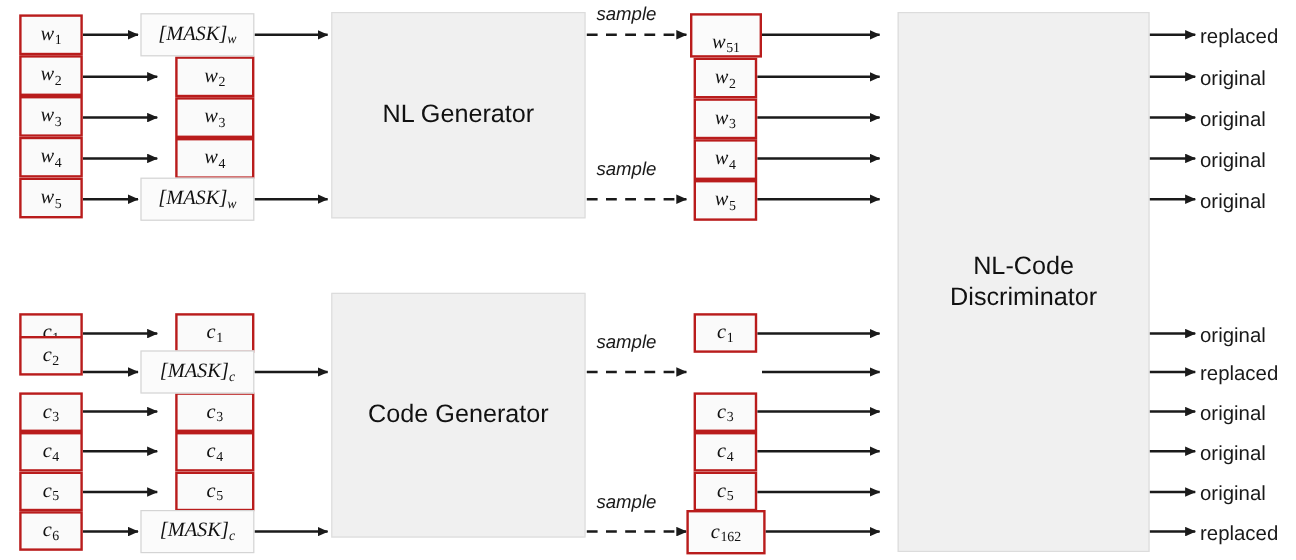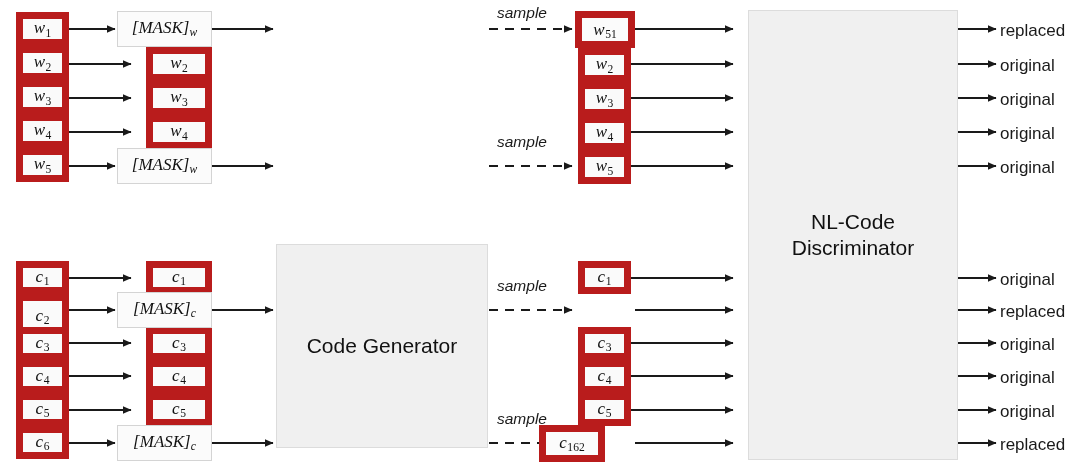--- a/index.html
+++ b/index.html
@@ -18,21 +18,21 @@
     position: absolute;
     left: 0; top: 0;
     width: 1080px;
     height: 467px;
   }
   
   .box {
     position: absolute;
     box-sizing: border-box;
     background: #fafafa;
-    border: 7px solid #b91c1c;
+    border: 2px solid #b91c1c;
     display: flex;
     align-items: center;
     justify-content: center;
     color: #111111;
     white-space: nowrap;
   }
   .token {
     font-family: "Liberation Serif", serif;
     font-style: italic;
     font-size: 17px;
@@ -196,20 +196,23 @@
   <div class="box token" style="left:146px; top:81px; width:66px; height:34px;">
     <span><span class="mk">w</span><sub>3</sub></span>
   </div>
   <div class="box token" style="left:146px; top:115px; width:66px; height:34px;">
     <span><span class="mk">w</span><sub>4</sub></span>
   </div>
   <div class="box token mask" style="left:117px; top:148px; width:95px; height:36px;">
     <span><span class="mk">[MASK]</span><span class="mk-sub">w</span></span>
   </div>
 
+  <div class="module" style="left:276px; top:10px; width:212px; height:172px;">
+    <span>NL Generator</span>
+  </div>
 
   <div class="box token bigger" style="left:575px; top:11px; width:60px; height:37px;align-items:flex-end;">
     <span><span class="mk">w</span><sub>51</sub></span>
   </div>
   <div class="box token" style="left:578px; top:48px; width:53px; height:34px;">
     <span><span class="mk">w</span><sub>2</sub></span>
   </div>
   <div class="box token" style="left:578px; top:82px; width:53px; height:34px;">
     <span><span class="mk">w</span><sub>3</sub></span>
   </div>
@@ -232,21 +235,21 @@
   <div class="outlabel" style="left:1000px; top:90px;">original</div>
   <div class="outlabel" style="left:1000px; top:124px;">original</div>
   <div class="outlabel" style="left:1000px; top:158px;">original</div>
 
   <div class="samplelabel" style="left:497px; top:4px;">sample</div>
   <div class="samplelabel" style="left:497px; top:133px;">sample</div>
 
   <div class="box token" style="left:16px; top:261px; width:53px; height:33px;">
     <span><span class="mk">c</span><sub>1</sub></span>
   </div>
-  <div class="box token" style="left:16px; top:294px; width:53px; height:45px;">
+  <div class="box token" style="left:16px; top:280px; width:53px; height:33px;">
     <span><span class="mk">c</span><sub>2</sub></span>
   </div>
   <div class="box token" style="left:16px; top:327px; width:53px; height:33px;">
     <span><span class="mk">c</span><sub>3</sub></span>
   </div>
   <div class="box token" style="left:16px; top:360px; width:53px; height:33px;">
     <span><span class="mk">c</span><sub>4</sub></span>
   </div>
   <div class="box token" style="left:16px; top:393px; width:53px; height:33px;">
     <span><span class="mk">c</span><sub>5</sub></span>
@@ -283,21 +286,21 @@
   </div>
   <div class="box token" style="left:578px; top:327px; width:53px; height:33px;">
     <span><span class="mk">c</span><sub>3</sub></span>
   </div>
   <div class="box token" style="left:578px; top:360px; width:53px; height:33px;">
     <span><span class="mk">c</span><sub>4</sub></span>
   </div>
   <div class="box token" style="left:578px; top:393px; width:53px; height:33px;">
     <span><span class="mk">c</span><sub>5</sub></span>
   </div>
-  <div class="box token bigger" style="left:539px; top:425px; width:66px; height:37px;text-align:center;">
+  <div class="box token bigger" style="left:572px; top:425px; width:66px; height:37px;text-align:center;">
     <span><span class="mk">c</span><sub>162</sub></span>
   </div>
 
   <div class="outlabel" style="left:1000px; top:270px;">original</div>
   <div class="outlabel" style="left:1000px; top:302px;">replaced</div>
   <div class="outlabel" style="left:1000px; top:335px;">original</div>
   <div class="outlabel" style="left:1000px; top:368px;">original</div>
   <div class="outlabel" style="left:1000px; top:402px;">original</div>
   <div class="outlabel" style="left:1000px; top:435px;">replaced</div>
 

